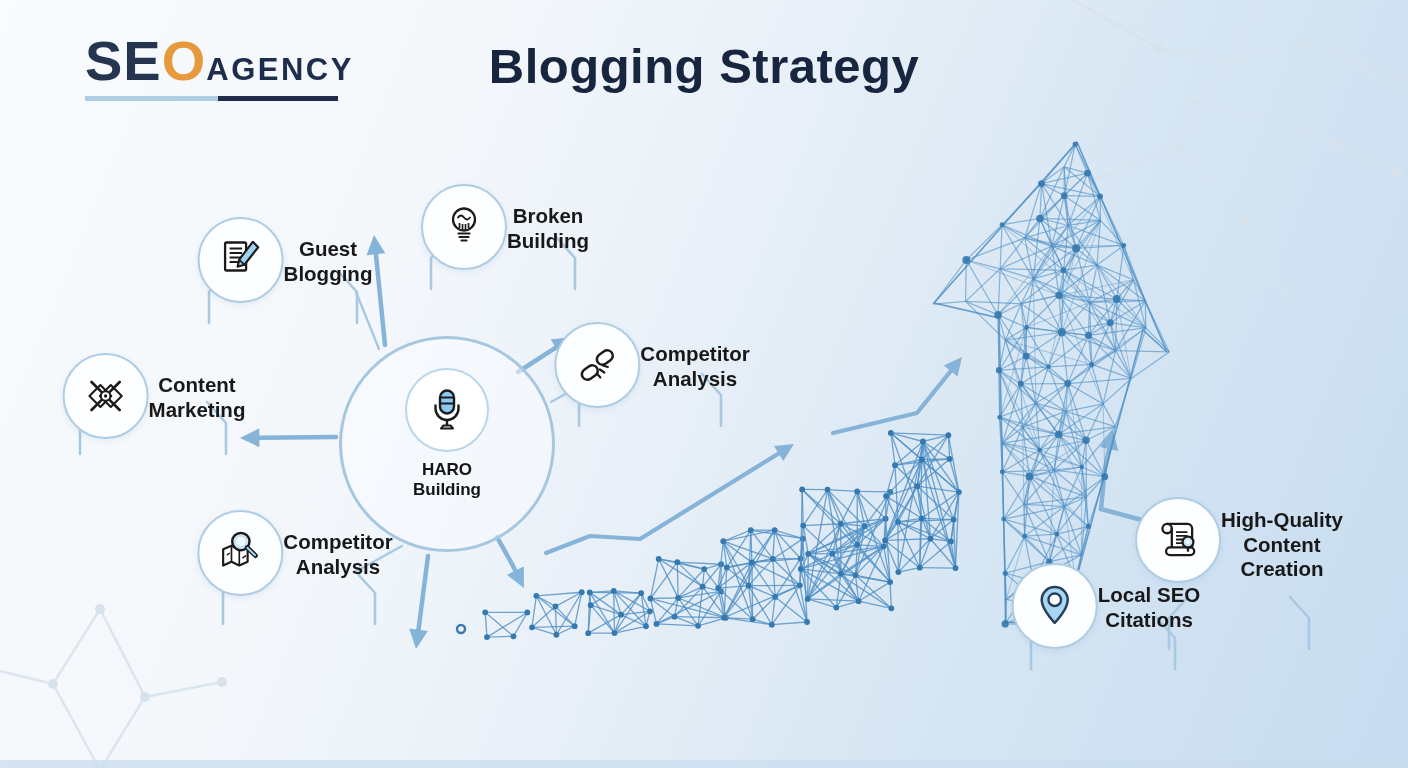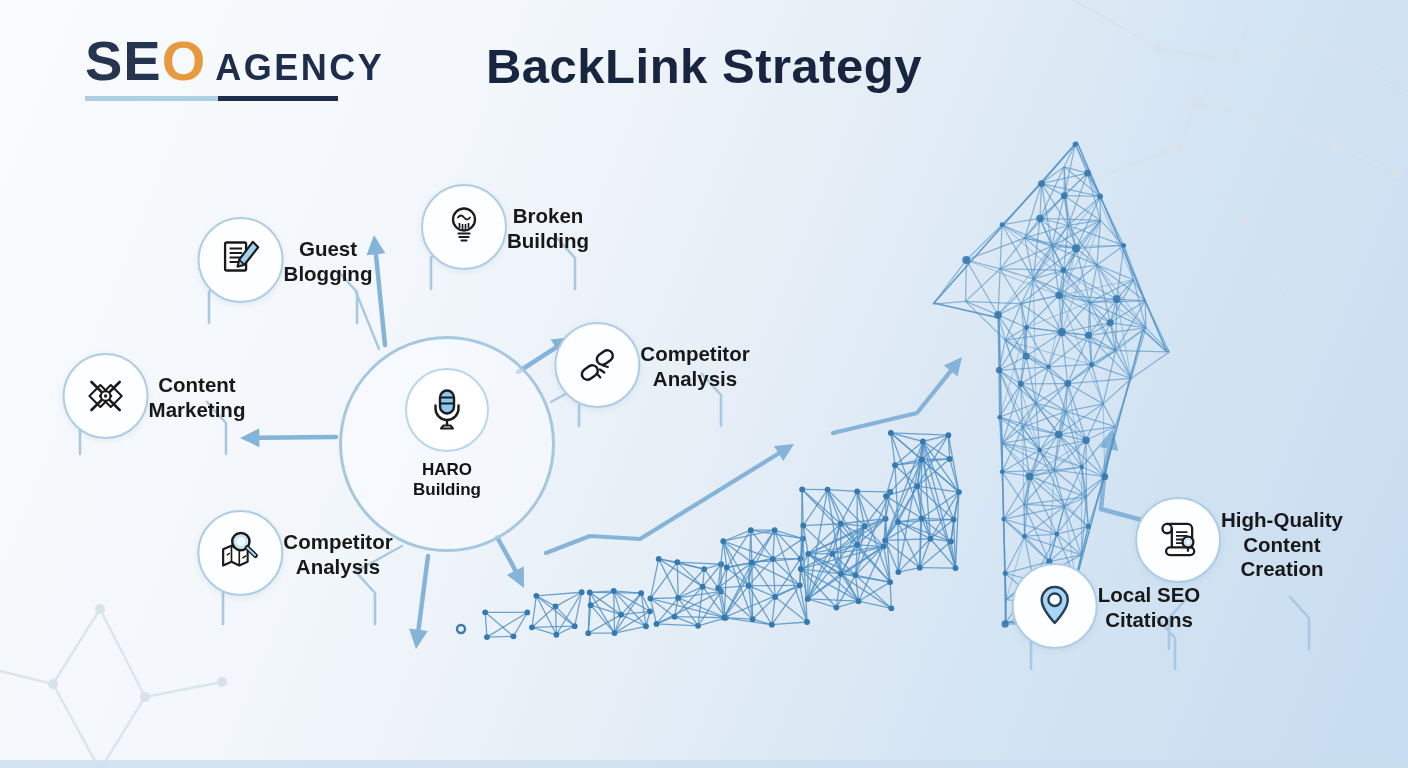--- a/index.html
+++ b/index.html
@@ -3,24 +3,24 @@
 <meta charset="utf-8">
 <style>
 *{margin:0;padding:0;box-sizing:border-box}
 html,body{width:1408px;height:768px}
 body{font-family:"Liberation Sans",sans-serif;overflow:hidden}
 .stage{position:relative;width:1408px;height:768px;overflow:hidden;
   background:linear-gradient(112deg,#f9fbfd 0%,#f3f7fb 30%,#e7eff7 50%,#d5e5f3 72%,#c7dcf0 100%)}
 #scene{position:absolute;left:0;top:0;z-index:1}
 
 .logo{position:absolute;left:85px;top:33px;z-index:3}
-.logo-row{display:flex;align-items:baseline;gap:9px;line-height:1}
+.logo-row{display:flex;align-items:baseline;gap:0;line-height:1}
 .logo-seo{font-size:56px;font-weight:600;letter-spacing:1px;color:#26354f}
 .logo-o{color:#e69a3d}
-.logo-agency{font-size:36px;font-weight:700;letter-spacing:2.5px;color:#1f2d4d}
+.logo-agency{font-size:31px;font-weight:700;letter-spacing:2.5px;color:#1f2d4d}
 .logo-underline{display:flex;height:4.5px;margin-top:7px;width:253px}
 .ul-light{width:133px;background:#aecfe3}
 .ul-dark{flex:1;background:#1f2c49}
 
 .title{position:absolute;left:0;top:38px;width:1408px;text-align:center;
   font-size:49px;font-weight:700;color:#17253f;letter-spacing:.5px;z-index:2}
 
 .node{position:absolute;display:flex;flex-direction:row;align-items:center;
   transform:translateX(-50%);z-index:2}
 .node-circle{width:86px;height:86px;border-radius:50%;background:#fdfeff;
@@ -961,21 +961,21 @@
     <div class="logo-row">
       <span class="logo-seo"><span>SE</span><span class="logo-o">O</span></span>
       <span class="logo-agency">AGENCY</span>
     </div>
     <div class="logo-underline">
       <span class="ul-light"></span>
       <span class="ul-dark"></span>
     </div>
   </div>
 
-  <h1 class="title">BackLink Strategy</h1>
+  <h1 class="title">Blogging Strategy</h1>
 
   <div class="center-node">
     <div class="center-ring"></div>
     <div class="center-inner">
       <svg viewBox="0 0 48 48" width="48" height="48">
         <rect x="17" y="4.5" width="14" height="23" rx="7" fill="#8cc8ef" stroke="#1b1b1b" stroke-width="2.4"></rect>
         <path d="M17.4 11.5 h13.2 M17.4 17.5 h13.2" stroke="#1b1b1b" stroke-width="2"></path>
         <path d="M12.5 19.5 v3 a11.5 11.5 0 0 0 23 0 v-3" fill="none" stroke="#1b1b1b" stroke-width="2.4" stroke-linecap="round"></path>
         <line x1="24" y1="34.5" x2="24" y2="39.5" stroke="#1b1b1b" stroke-width="2.4"></line>
         <path d="M18 42.5 h12 l-2.5 -3 h-7 z" fill="#fff" stroke="#1b1b1b" stroke-width="2" stroke-linejoin="round"></path>

